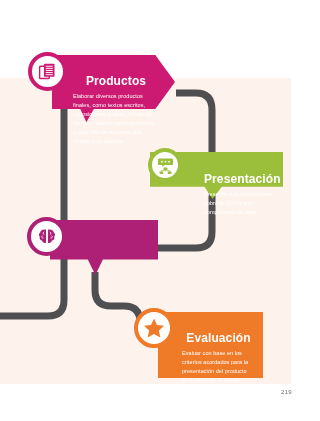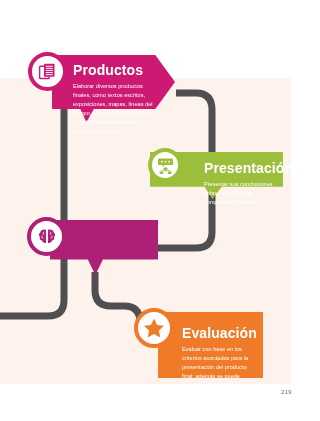--- a/index.html
+++ b/index.html
@@ -26,25 +26,26 @@
   .connector-layer{
     position:absolute;left:0;top:0;width:320px;height:421px;
   }
   .card{
     position:absolute;
     color:#ffffff;
     box-sizing:border-box;
     padding:8px 9px 10px 21px;
   }
   .card .title{
-    font-size:14px;
+    font-size:12px;
     font-weight:bold;
     line-height:1.1;
-    margin:0 0 4px 0;
+    margin:12px 0 4px 0;
     letter-spacing:.1px;
+    text-align:center;
   }
   .card .body{
     font-size:5.5px;
     line-height:1.62;
     margin:0;
     letter-spacing:.05px;
   }
   #productos-shape{
     left:52px;top:55px;width:123px;height:82px;
     background:#cc1a72;
@@ -99,21 +100,21 @@
     left:50px;top:220px;width:108px;height:55px;
     padding:8px 8px 0 21px;
   }
   
   #evaluacion-shape{
     left:158px;top:312px;width:105px;height:66px;
     background:#ef7a28;
   }
   #evaluacion-text{
     left:158px;top:312px;width:105px;height:66px;
-    padding:14px 8px 0 24px;
+    padding:8px 8px 0 24px;
   }
   
   .badge{
     position:absolute;
     border-radius:50%;
     background:#ffffff;
     display:flex;align-items:center;justify-content:center;
     box-sizing:border-box;
   }
   #badge-productos{

